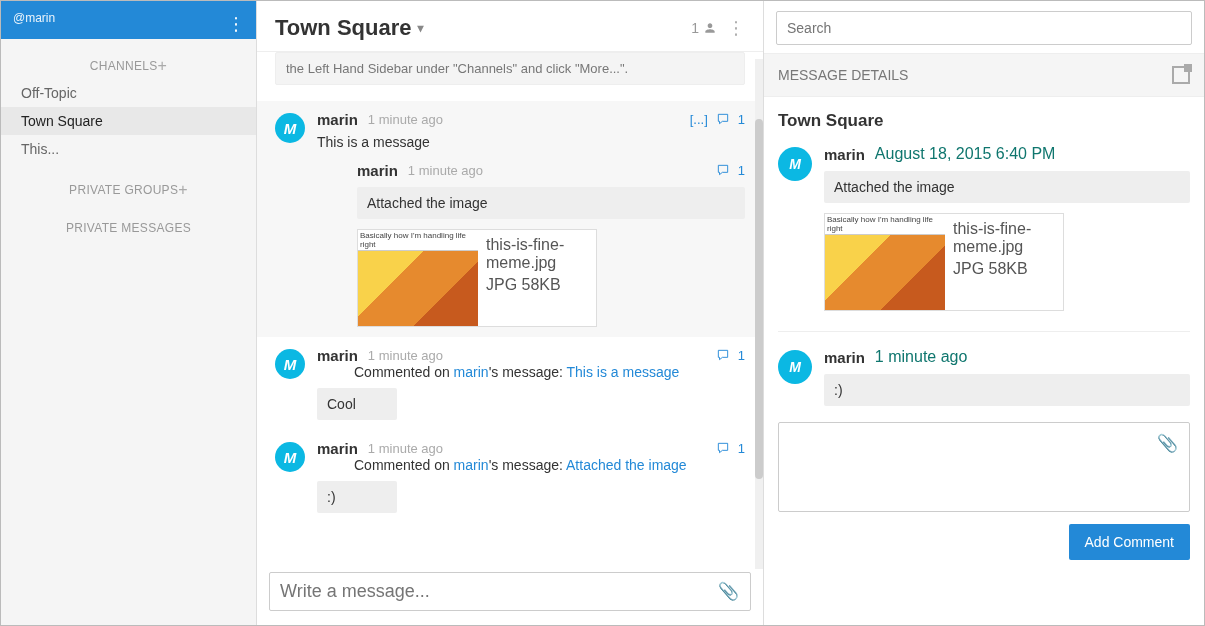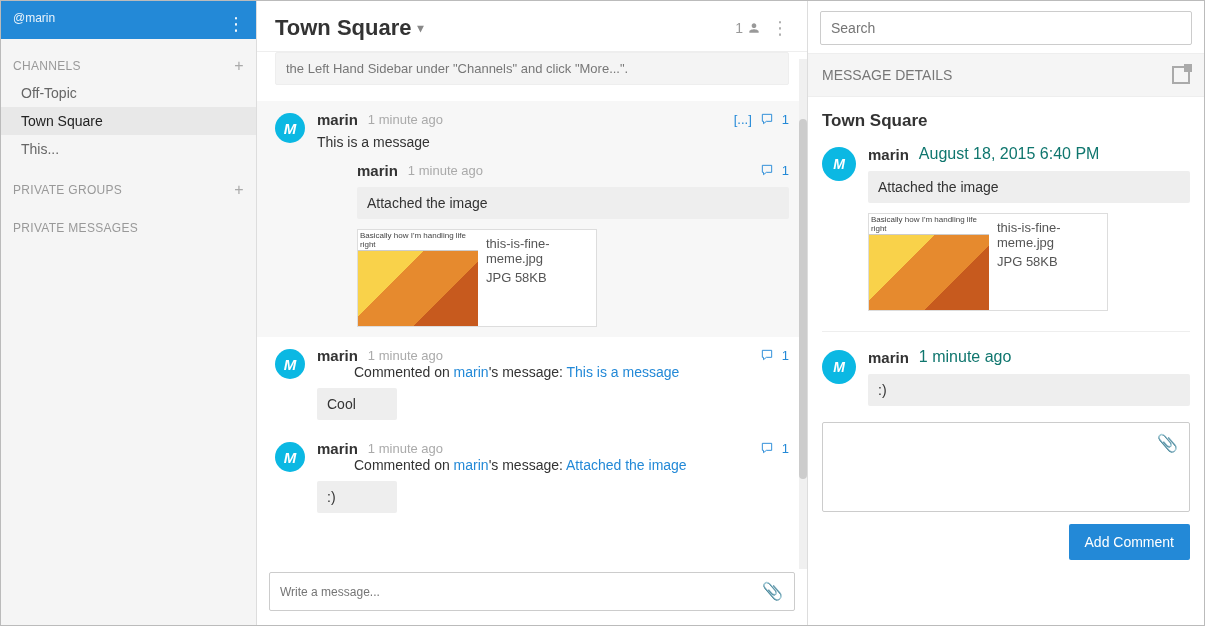--- a/index.html
+++ b/index.html
@@ -5,21 +5,21 @@
   * { box-sizing: border-box; margin: 0; padding: 0; }
   body { font-family: -apple-system, "Helvetica Neue", Helvetica, Arial, sans-serif; font-size: 14px; color: #333; background: #fff; width: 1205px; height: 626px; overflow: hidden; position: relative; }
   .app { display: flex; width: 100%; height: 100%; border: 1px solid #bbb; }
 
   
   .sidebar-left { width: 256px; background: #f5f5f5; border-right: 1px solid #ddd; display: flex; flex-direction: column; }
   .team-header { background: #2389d7; color: #fff; padding: 10px 12px 14px; position: relative; }
   .team-header .user { font-size: 12px; opacity: .9; }
   .team-header .team { font-size: 20px; font-weight: 600; }
   .team-header .menu { position: absolute; top: 14px; right: 10px; width: 20px; text-align: center; cursor: pointer; font-size: 18px; line-height: 1; }
-  .sb-section-hdr { padding: 18px 12px 4px; color: #999; font-size: 12px; letter-spacing: .3px; display: flex; justify-content: space-between; align-items: center; }
+  .sb-section-hdr { padding: 18px 12px 4px; color: #999; font-size: 12px; letter-spacing: .3px; display: flex; justify-content: center; align-items: center; }
   .sb-section-hdr .plus { color: #aaa; font-size: 16px; cursor: pointer; }
   .sb-item { padding: 6px 20px; color: #666; cursor: pointer; }
   .sb-item.active { background: #e8e8e8; color: #222; }
 
   
   .center { flex: 1; display: flex; flex-direction: column; position: relative; border-right: 1px solid #ddd; }
   .chan-header { padding: 14px 18px 10px; border-bottom: 1px solid #eee; display: flex; align-items: center; }
   .chan-header h1 { font-size: 22px; font-weight: 700; display: flex; align-items: center; gap: 6px; }
   .chan-header .caret { font-size: 12px; color: #888; }
   .chan-header .right { margin-left: auto; display: flex; align-items: center; gap: 10px; color: #aaa; }
@@ -41,30 +41,30 @@
   .post .commented-on { font-size: 14px; color: #333; margin-left: 37px; }
   .post .commented-on a { color: #2389d7; text-decoration: none; }
   .post .comment-body { margin-top: 8px; background: #eee; padding: 8px 10px; border-radius: 2px; display: inline-block; min-width: 80px; }
 
   .reply { margin-left: 40px; padding-top: 12px; }
   .reply .phead { }
   .reply .body-box { margin-top: 8px; background: #eee; padding: 8px 10px; border-radius: 2px; }
   .attach { margin-top: 10px; border: 1px solid #ddd; background: #fff; display: flex; width: 240px; }
   .attach .thumb { width: 120px; height: 96px; background: linear-gradient(135deg,#f9d24a 0%,#f9d24a 40%,#e68a2e 40%,#e68a2e 70%,#c75a1e 70%,#c75a1e 100%); position: relative; overflow: hidden; }
   .attach .thumb::before { content: attr(data-cap); position: absolute; top: 0; left: 0; right: 0; background: #fff; color: #444; font-size: 8px; padding: 1px 2px; border-bottom: 1px solid #ccc; }
-  .attach .meta { padding: 6px 8px; flex: 1; font-size: 13px; color: #555; }
+  .attach .meta { padding: 6px 8px; flex: 1; font-size: 16px; color: #555; }
   .attach .meta .fname { margin-bottom: 4px; }
 
   .compose { padding: 10px 12px 14px; }
   .compose .box { border: 1px solid #ccc; border-radius: 2px; display: flex; align-items: center; padding: 8px 10px; }
-  .compose input { border: none; outline: none; flex: 1; font-size: 12px; color: #555; }
+  .compose input { border: none; outline: none; flex: 1; font-size: 18px; color: #555; }
   .compose .clip { color: #aaa; font-size: 17px; cursor: pointer; }
 
   
-  .right-panel { width: 396px; display: flex; flex-direction: column; }
+  .right-panel { width: 440px; display: flex; flex-direction: column; }
   .search-row { padding: 10px 12px 8px; }
   .search-row input { width: 100%; border: 1px solid #ccc; border-radius: 2px; padding: 8px 10px; font-size: 14px; color: #555; outline: none; }
   .msg-det-hdr { background: #f5f5f5; border-top: 1px solid #eee; border-bottom: 1px solid #eee; padding: 12px 14px; font-size: 14px; color: #777; display: flex; align-items: center; justify-content: space-between; }
   .msg-det-hdr .expand { width: 18px; height: 18px; border: 2px solid #aaa; position: relative; cursor: pointer; }
   .msg-det-hdr .expand::after { content: ""; position: absolute; top: -4px; right: -4px; width: 8px; height: 8px; background: #aaa; }
   .det-body { padding: 14px; flex: 1; overflow: auto; }
   .det-chan { font-size: 17px; font-weight: 700; margin-bottom: 14px; }
   .det-post { position: relative; padding-left: 46px; }
   .det-post .avatar { position: absolute; left: 0; top: 2px; width: 34px; height: 34px; border-radius: 50%; background: #0bb8e3; color: #fff; font-style: italic; font-weight: 700; display: flex; align-items: center; justify-content: center; }
   .det-post .phead { display: flex; align-items: center; gap: 10px; }

